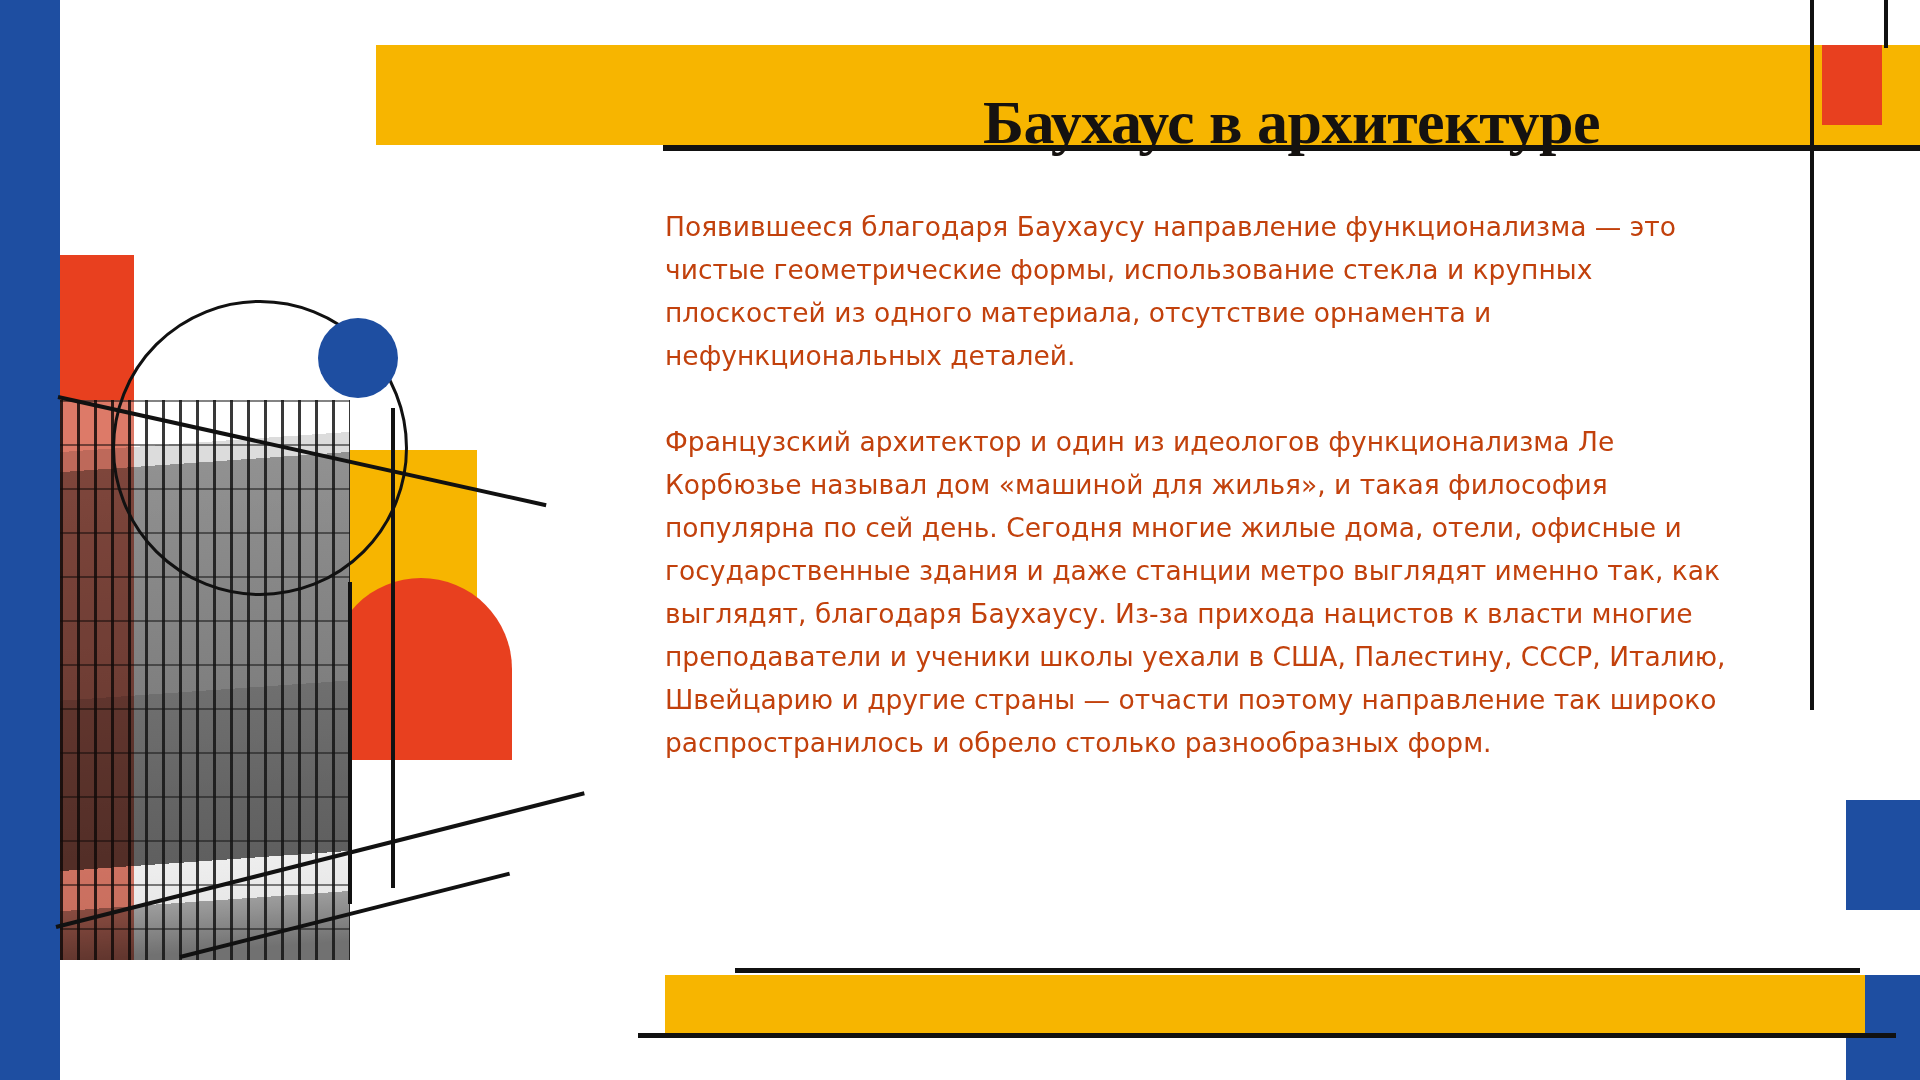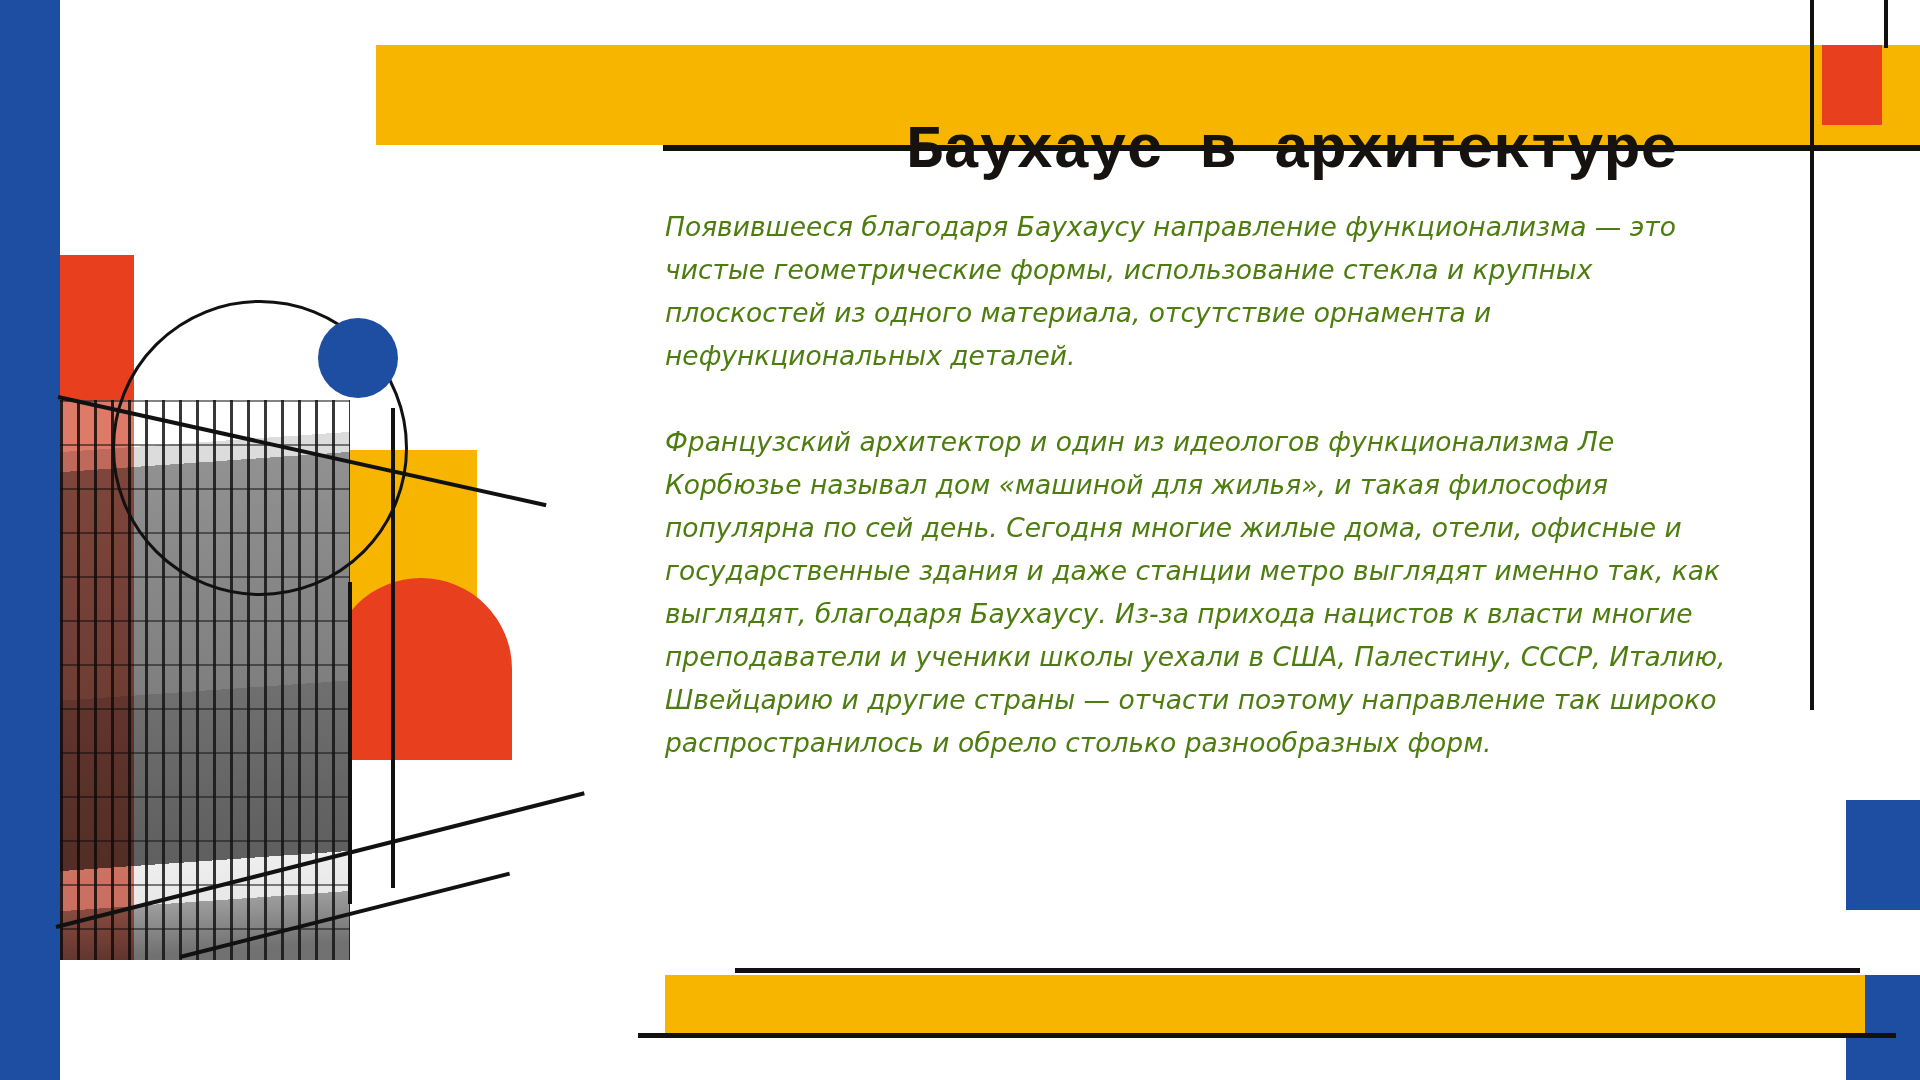--- a/index.html
+++ b/index.html
@@ -147,48 +147,47 @@
     left: 663px;
     top: 145px;
     width: 1257px;
     height: 6px;
     background: #111111;
     z-index: 6;
   }
   #title-text {
     position: absolute;
     left: 663px;
-    top: 64px;
+    top: 36px;
     width: 1257px;
     height: 90px;
     display: flex;
     align-items: center;
     justify-content: center;
-    font-family: Liberation Mono, monospace;
+    font-family: Liberation Serif, serif;
     font-weight: 700;
     font-size: 62px;
     letter-spacing: -0.5px;
     color: #151210;
     z-index: 6;
     white-space: nowrap;
   }
 
   
   #body-copy {
     position: absolute;
     left: 665px;
     top: 205px;
     width: 1075px;
     z-index: 4;
-    color: #4d7c0f;
+    color: #c2410c;
     font-family: "DejaVu Sans", sans-serif;
     font-weight: 400;
     font-size: 26.5px;
     line-height: 43px;
-    font-style: italic;
   }
   #body-copy p {
     margin: 0 0 40px 0;
   }
   #body-copy p:last-child {
     margin-bottom: 0;
     margin-top: 43px;
   }
 
   

